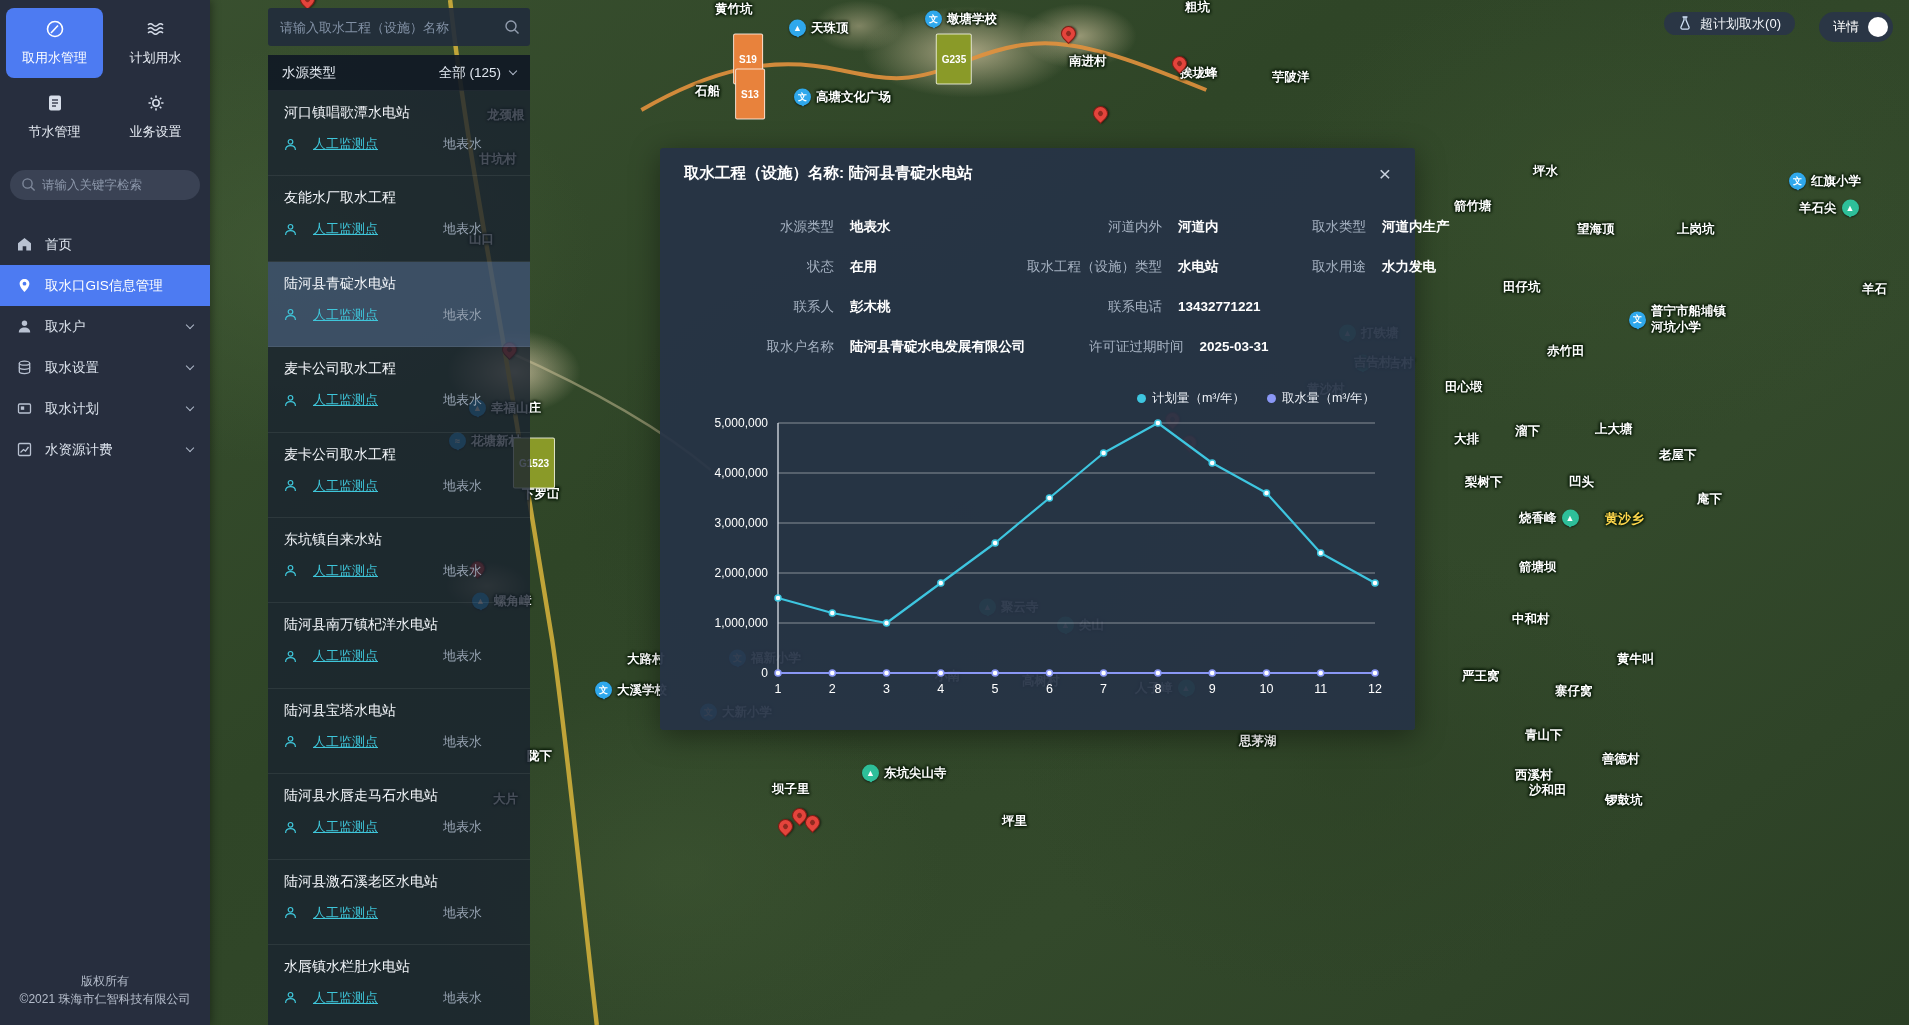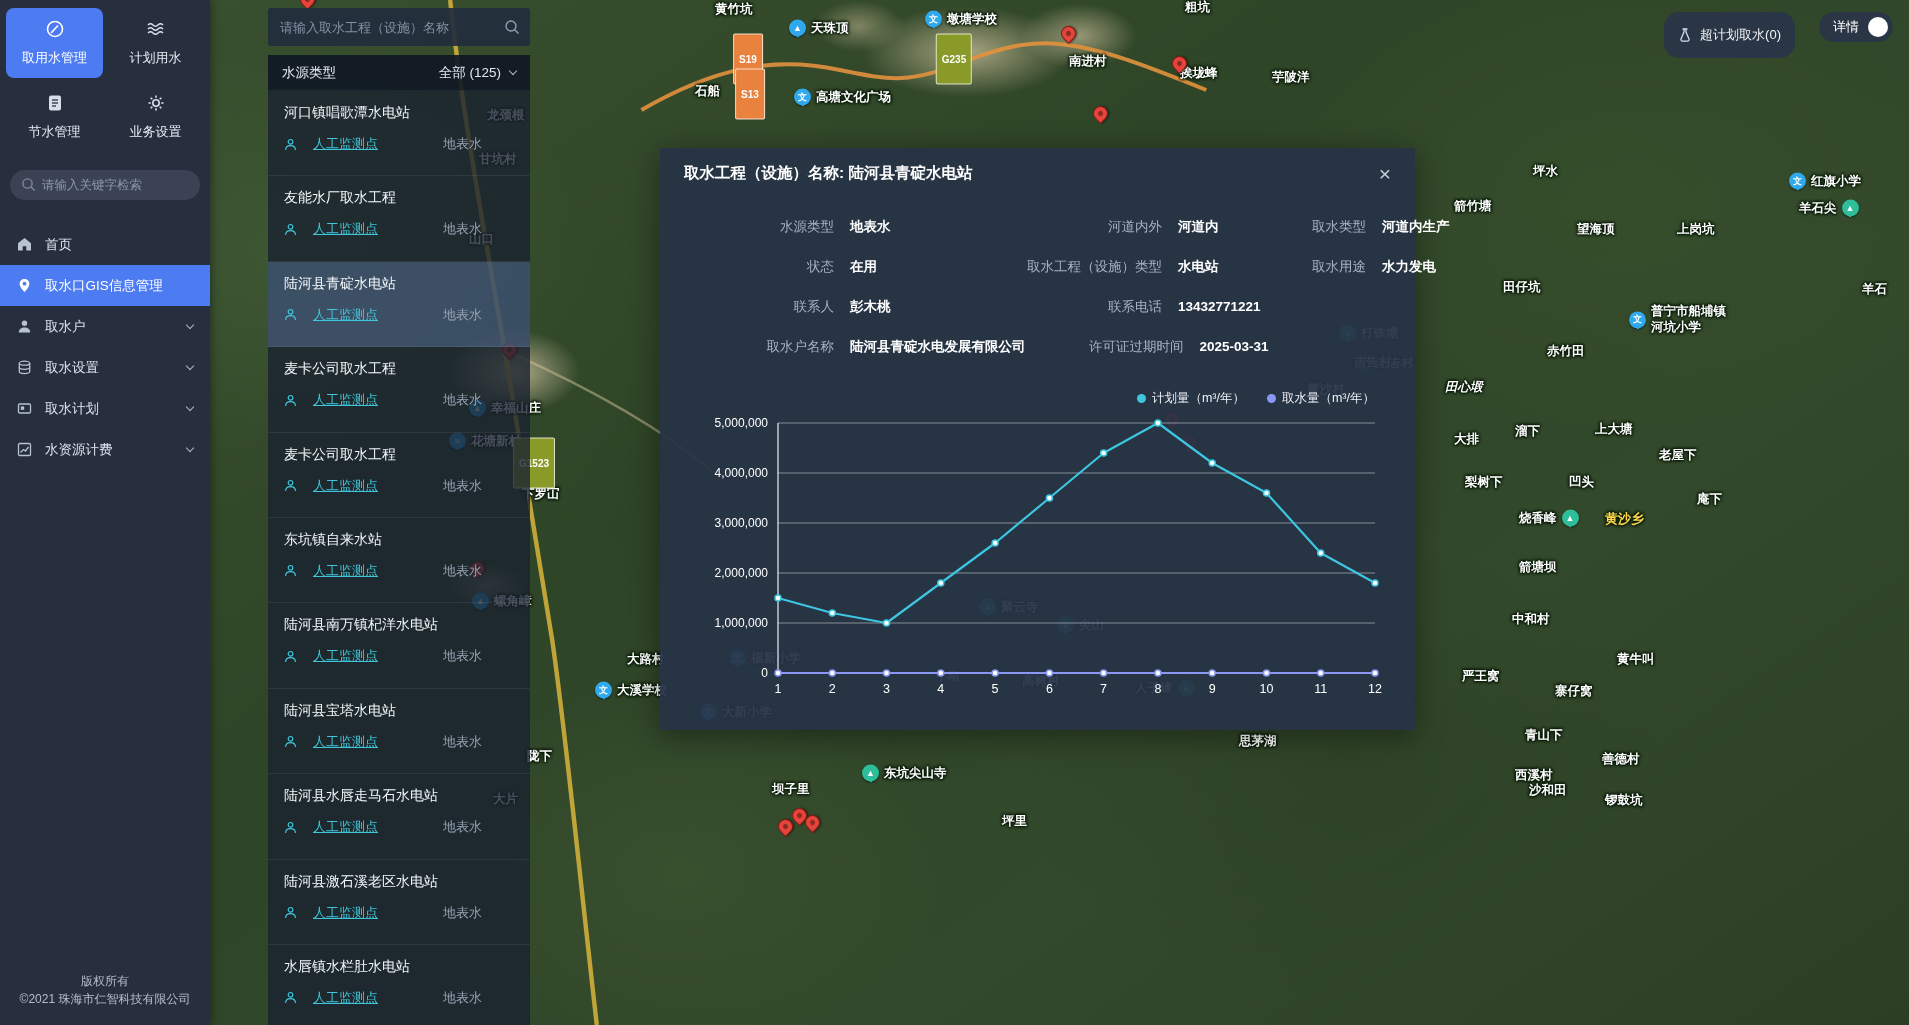--- a/index.html
+++ b/index.html
@@ -32,21 +32,21 @@
     border:3px solid transparent}
   .pb-blue{background:#2fa8ec}.pb-blue::after{border-top-color:#2fa8ec}
   .pb-green{background:#2ebf9a}.pb-green::after{border-top-color:#2ebf9a}
   .pin-red{position:absolute;width:15px;height:15px;background:#e4443c;border:1px solid #7e1d14;
     border-radius:50% 50% 50% 0;transform:rotate(-45deg);box-shadow:1px 1px 2px rgba(0,0,0,.45);margin:-16px 0 0 -2px}
   .pin-red::after{content:"";position:absolute;inset:4px;background:#8e2a20;border-radius:50%}
   .shield{position:absolute;transform:translate(-50%,-50%);font-size:10px;font-weight:700;color:#fff;
     padding:18px 5px;border-radius:2px;border:1px solid rgba(255,255,255,.75);text-shadow:none;line-height:1.3}
   .sh-orange{background:#e8823c}.sh-olive{background:#8a9a28}
   
-  .overplan{position:absolute;top:12px;right:114px;height:46px;display:flex;align-items:center;gap:8px;
+  .overplan{position:absolute;top:12px;right:114px;height:23px;display:flex;align-items:center;gap:8px;
     background:rgba(41,53,72,.92);border-radius:15px;padding:0 14px;color:#f2f5fa;font-size:13px;cursor:pointer;z-index:15}
   .detail-toggle{position:absolute;top:12px;right:16px;height:30px;background:rgba(41,53,72,.92);
     border-radius:15px;display:flex;align-items:center;gap:9px;padding:0 5px 0 14px;color:#fff;font-size:13px;cursor:pointer;z-index:15}
   .knob{width:20px;height:20px;border-radius:50%;background:#fff}
   
   #sidebar{position:absolute;left:0;top:0;width:210px;height:100%;background:#272e3e;z-index:30;
     display:flex;flex-direction:column;box-shadow:2px 0 8px rgba(0,0,0,.35)}
   .modules{padding:8px 6px 2px;display:grid;grid-template-columns:1fr 1fr;gap:4px}
   .module{height:70px;display:flex;flex-direction:column;align-items:center;justify-content:center;gap:7px;
     border-radius:8px;color:#e8edf5;font-size:13px;cursor:pointer}
@@ -130,21 +130,21 @@
       <div class="map-label poi" style="left: 1782px; top: 208px; justify-content: center;"><span>羊石尖</span><span class="pbadge pb-green">▲</span></div>
       <div class="map-label" style="left: 1560px; top: 230px;"><span>望海顶</span></div>
       <div class="map-label" style="left: 1660px; top: 230px;"><span>上岗坑</span></div>
       <div class="map-label" style="left: 1486px; top: 288px;"><span>田仔坑</span></div>
       <div class="map-label" style="left: 1845px; top: 290px;"><span>羊石</span></div>
       <div class="map-label poi" style="left: 1612px; top: 320px;"><span class="pbadge pb-blue">文</span><span>普宁市船埔镇
 河坑小学</span></div>
       <div class="map-label" style="left: 1530px; top: 352px;"><span>赤竹田</span></div>
       <div class="map-label poi" style="left: 1322px; top: 333px;"><span class="pbadge pb-green">▲</span><span>打铁塘</span></div>
       <div class="map-label poi" style="left: 1337px; top: 363px;"><span class="pbadge pb-green">▲</span><span>吉告村</span></div>
-      <div class="map-label" style="left: 1428px; top: 388px; font-style: italic;"><span>田心塅</span></div>
+      <div class="map-label" style="left: 1428px; top: 388px;"><span>田心塅</span></div>
       <div class="map-label" style="left: 1290px; top: 390px;"><span>黄沙村</span></div>
       <div class="map-label" style="left: 1437px; top: 440px;"><span>大排</span></div>
       <div class="map-label" style="left: 1498px; top: 432px;"><span>溜下</span></div>
       <div class="map-label" style="left: 1578px; top: 430px;"><span>上大塘</span></div>
       <div class="map-label" style="left: 1642px; top: 456px;"><span>老屋下</span></div>
       <div class="map-label" style="left: 1552px; top: 483px;"><span>凹头</span></div>
       <div class="map-label" style="left: 1680px; top: 500px;"><span>庵下</span></div>
       <div class="map-label" style="left: 1448px; top: 483px;"><span>梨树下</span></div>
       <div class="map-label poi" style="left: 1502px; top: 518px;"><span>烧香峰</span><span class="pbadge pb-green">▲</span></div>
       <div class="map-label town" style="left: 1588px; top: 519px;"><span>黄沙乡</span></div>

